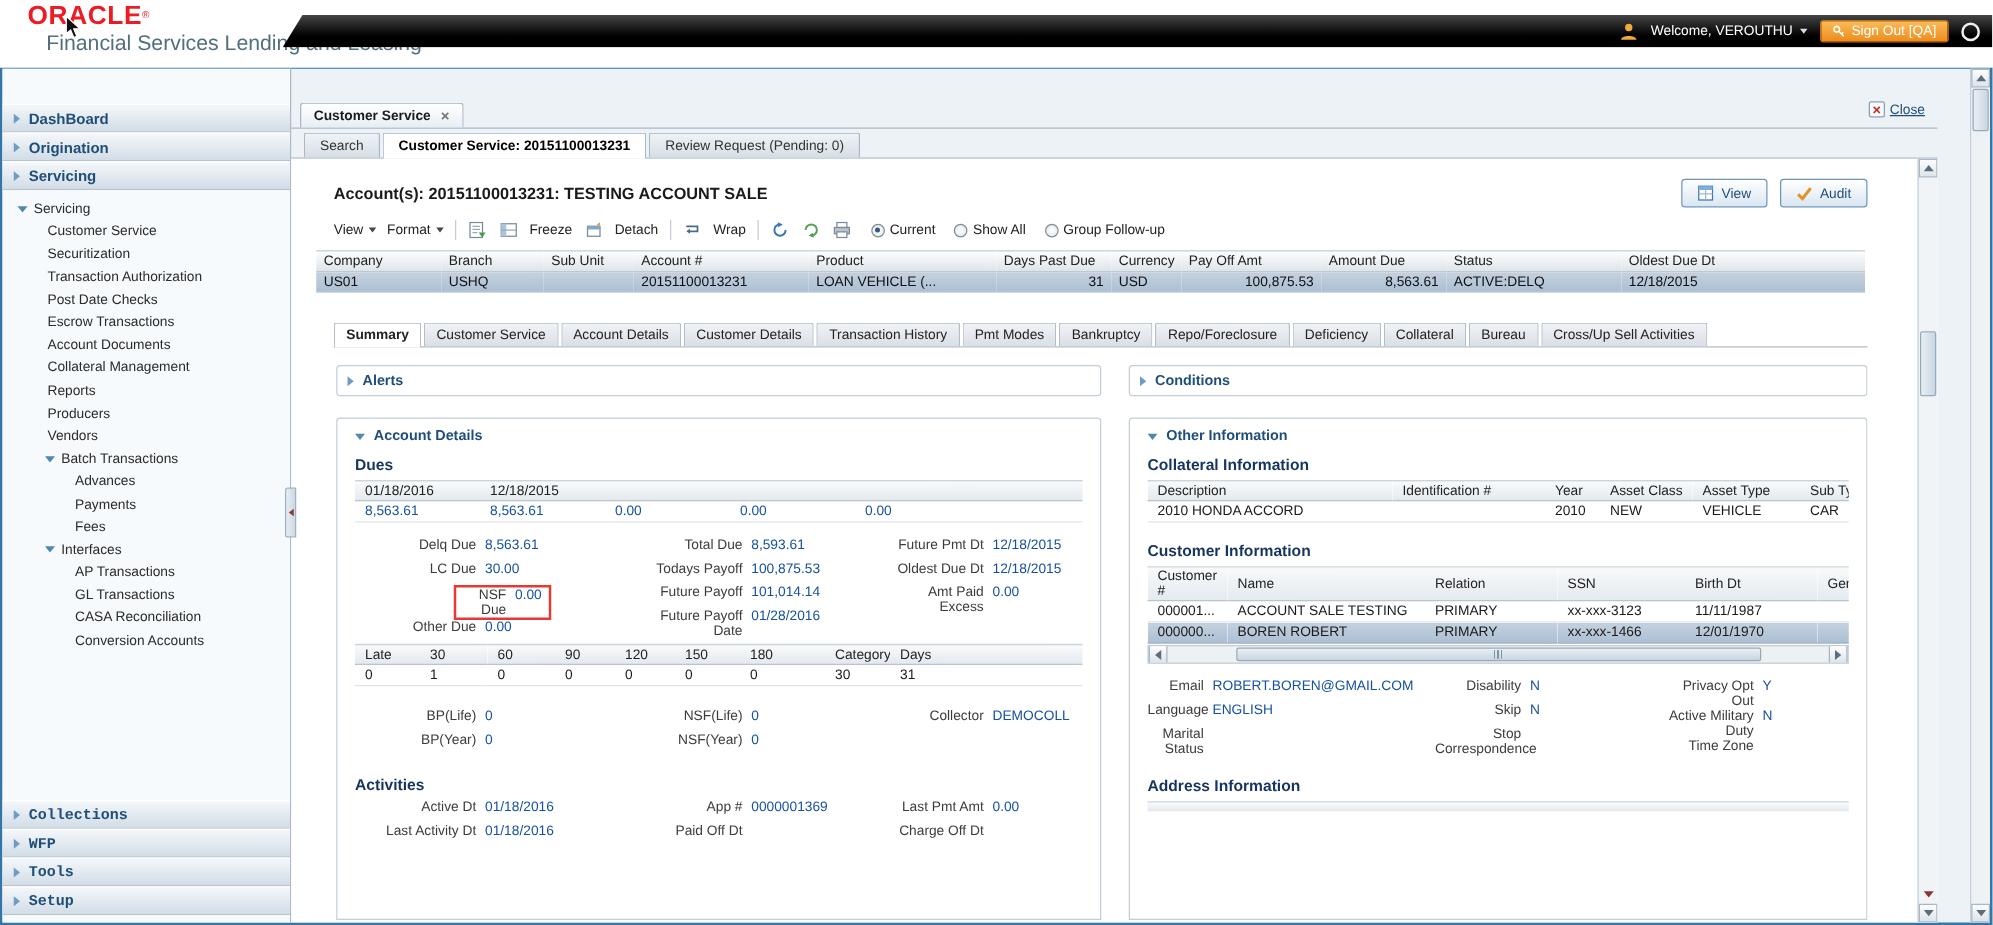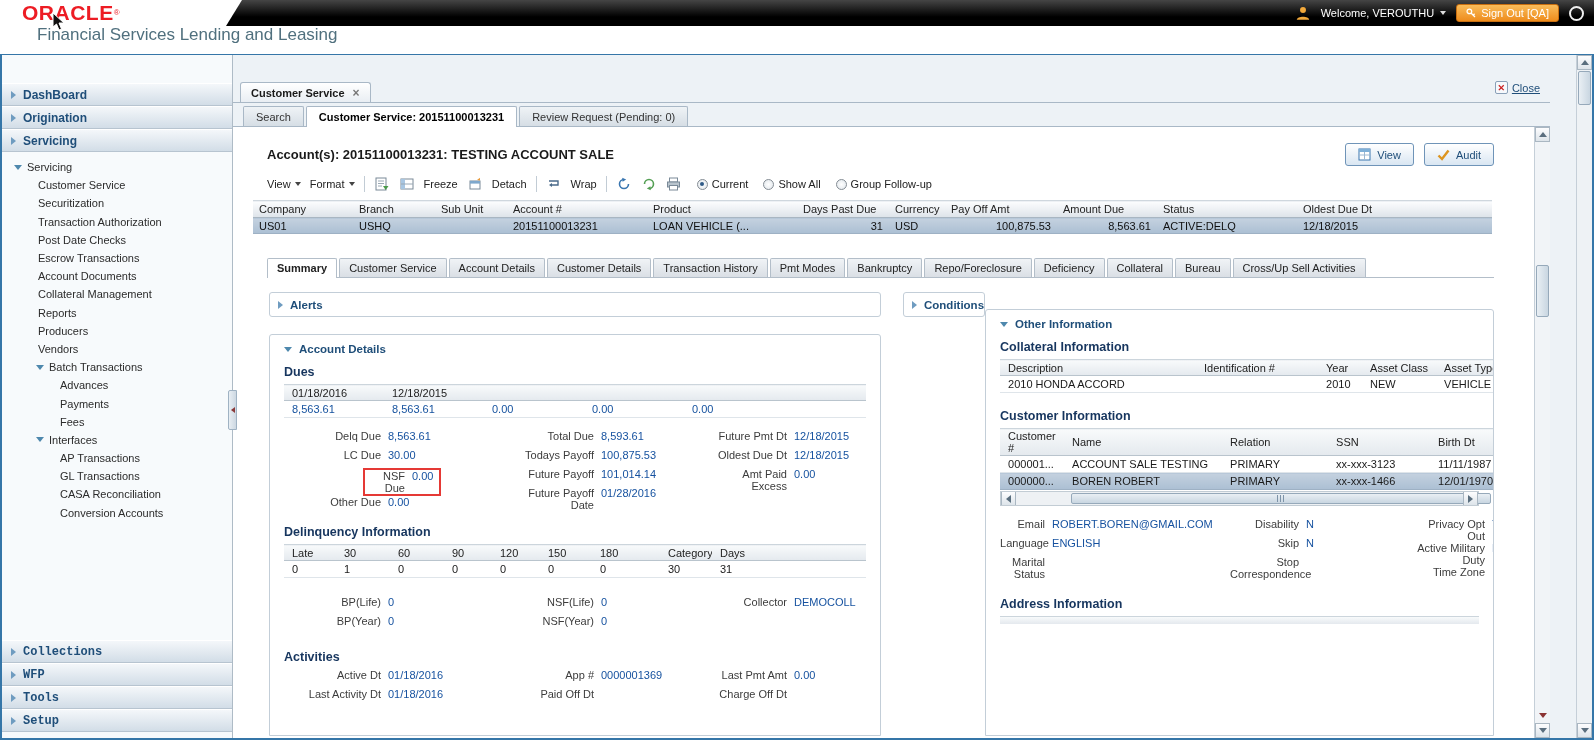--- a/index.html
+++ b/index.html
@@ -1,21 +1,21 @@
 <!DOCTYPE html>
 <html><head>
 <meta charset="utf-8">
 <style>
   * { box-sizing:border-box; margin:0; padding:0; }
   html,body { width:1594px; height:740px; overflow:hidden; background:#fff;
     font-family:"Liberation Sans", sans-serif; font-size:11px; color:#222; }
 
   
   .top-header { position:absolute; top:0; left:0; width:1594px; height:54px; background:#fff; z-index:6; }
-  .black-bar { position:absolute; top:0; left:226px; right:0; height:26px;
+  .black-bar { position:absolute; top:12px; left:226px; right:0; height:26px;
     background:linear-gradient(#454545,#000 65%);
     clip-path:polygon(16px 0,100% 0,100% 100%,0 100%);
     display:flex; align-items:center; justify-content:flex-end; gap:10px; padding-right:10px; color:#fff; }
   .logo { position:absolute; left:22px; top:1px; white-space:nowrap; }
   .logo-text { color:#ed1c24; font-size:21px; font-weight:bold; letter-spacing:.5px; }
   .logo-reg { color:#ed1c24; font-size:8px; vertical-align:super; }
   .logo-sub { position:absolute; left:37px; top:25px; font-size:17px; color:#50707e; white-space:nowrap; }
   .welcome { display:flex; align-items:center; gap:6px; font-size:11px; color:#fff; cursor:pointer; }
   .signout-btn { display:flex; align-items:center; gap:5px; background:linear-gradient(#f9bc5a,#ee8c1c);
     border:1px solid #c96f10; border-radius:3px; padding:2px 9px; color:#fff; cursor:pointer; }
@@ -101,21 +101,21 @@
 
   
   .dtabs { margin:24px 0 0 16px; display:flex; gap:2px; align-items:flex-end; border-bottom:1px solid #b3bec9; flex:none; }
   .dtab { padding:3px 9px; background:linear-gradient(#f0f3f6,#dadfe5); border:1px solid #b3bec9; border-bottom:none;
     border-radius:2px 2px 0 0; color:#222; cursor:pointer; white-space:nowrap; }
   .dtab.active { background:#fff; font-weight:bold; margin-bottom:-1px; padding-bottom:4px; }
 
   
   .panels { display:flex; gap:22px; margin-top:14px; padding-left:18px; flex:1; min-height:0; overflow:hidden; }
   .col-left { width:612px; flex:none; display:flex; flex-direction:column; min-height:0; }
-  .col-right { flex:1; display:flex; min-width:0; min-height:0; }
+  .col-right { flex:1; display:flex; flex-direction:column; min-width:0; min-height:0; }
   .disc-box { height:25px; flex:none; border:1px solid #c3ced8; border-radius:3px; background:#fff;
     display:flex; align-items:center; gap:7px; padding-left:8px; cursor:pointer; }
   .disc-title { color:#1f4e79; font-weight:bold; font-size:11.5px; }
   .big-box { margin-top:17px; flex:1; border:1px solid #c3ced8; border-radius:3px 3px 0 0; padding:6px 14px 0; overflow:hidden; min-height:0; }
   .box-head { display:flex; align-items:center; gap:7px; margin:2px 0 4px; cursor:pointer; }
   .sec-head { color:#16355e; font-weight:bold; font-size:12.5px; margin:10px 0 5px; }
 
   table.mini { width:100%; border-collapse:collapse; table-layout:fixed; }
   .mini th { font-weight:normal; text-align:left; background:linear-gradient(#f8fafb,#e4e9ee); border-top:1px solid #ccd5dc;
     border-bottom:1px solid #b9c4cd; padding:1px 8px; height:16px; color:#222; white-space:nowrap; overflow:hidden; }
@@ -549,21 +549,20 @@
                     <span class="flbl lw90">Oldest Due Dt</span>
                     <span class="fval">12/18/2015</span>
                   </div>
                 <div class="frow">
                     <span class="flbl lw90">Amt Paid Excess</span>
                     <span class="fval">0.00</span>
                   </div>
               </div>
             </div>
 
-            <div class="sec-head">Delinquency Information</div>
             <table class="mini dark">
               <colgroup>
                   <col style="width:52px">
                   <col style="width:54px">
                   <col style="width:54px">
                   <col style="width:48px">
                   <col style="width:48px">
                   <col style="width:52px">
                   <col style="width:68px">
                   <col style="width:52px">

